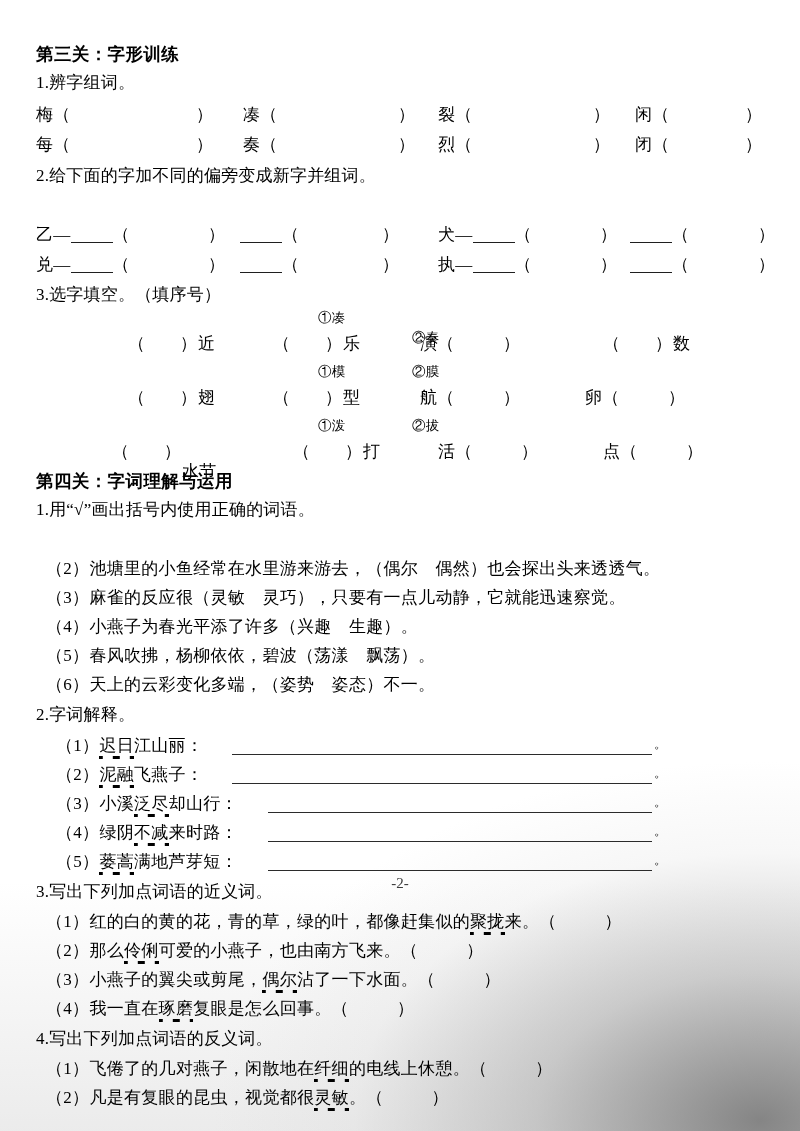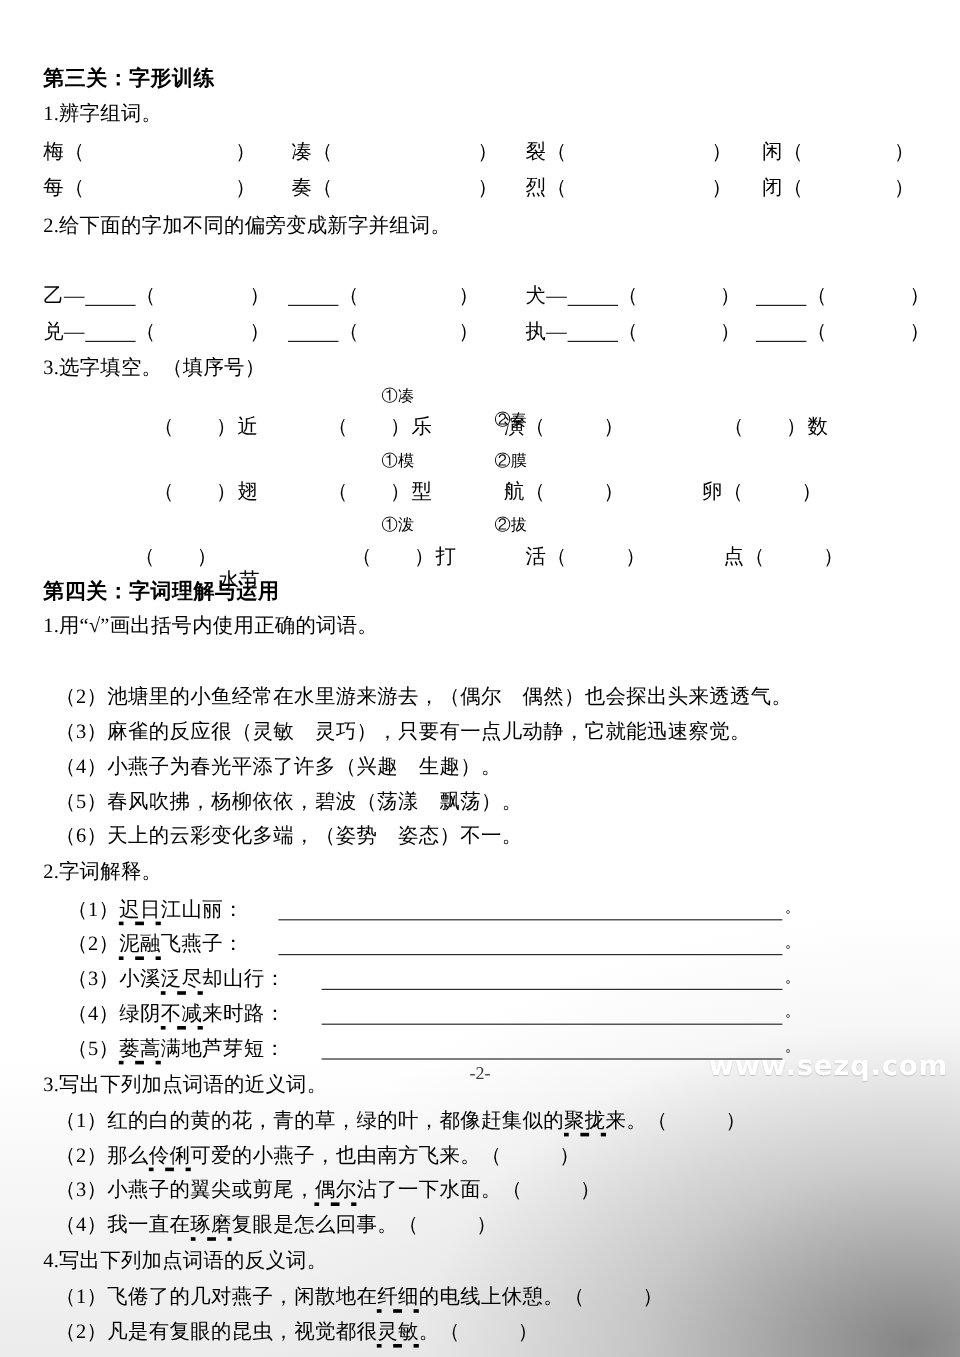--- a/index.html
+++ b/index.html
@@ -17,21 +17,21 @@
     height: 1131px;
     overflow: hidden;
     background: #ffffff;
     
     background-image:
       radial-gradient(ellipse 700px 460px at 760px 1120px, rgba(110,110,110,0.82) 0%, rgba(150,150,150,0.45) 32%, rgba(205,205,205,0.16) 58%, rgba(255,255,255,0) 78%),
       linear-gradient(to bottom, rgba(255,255,255,0) 78%, rgba(190,190,190,0.30) 100%);
   }
   #sheet {
     position: absolute;
-    left: 0; top: 16px;
+    left: 0; top: 4px;
     width: 800px;
     height: 904px;
   }
 
   
   .line {
     position: absolute;
     white-space: nowrap;
     line-height: 1;
   }
@@ -305,19 +305,18 @@
 
     <div class="line body-l" style="left:46px; top:1056px;">
       <span>（1）</span><span>飞倦了的几对燕子，闲散地在</span><span class="dotted">纤细</span><span>的电线上休憩。（</span><span style="display:inline-block;width:48px;"></span><span>）</span>
     </div>
 
     <div class="line body-l" style="left:46px; top:1085px;">
       <span>（2）</span><span>凡是有复眼的昆虫，视觉都很</span><span class="dotted">灵敏</span><span>。（</span><span style="display:inline-block;width:48px;"></span><span>）</span>
     </div>
 
     <div id="watermark">
-      <div id="wm-url">www.sezq.com</div>
     </div>
 
     <div id="page-number">-2-</div>
 
   </div>
 </div>
 
 </body></html>

